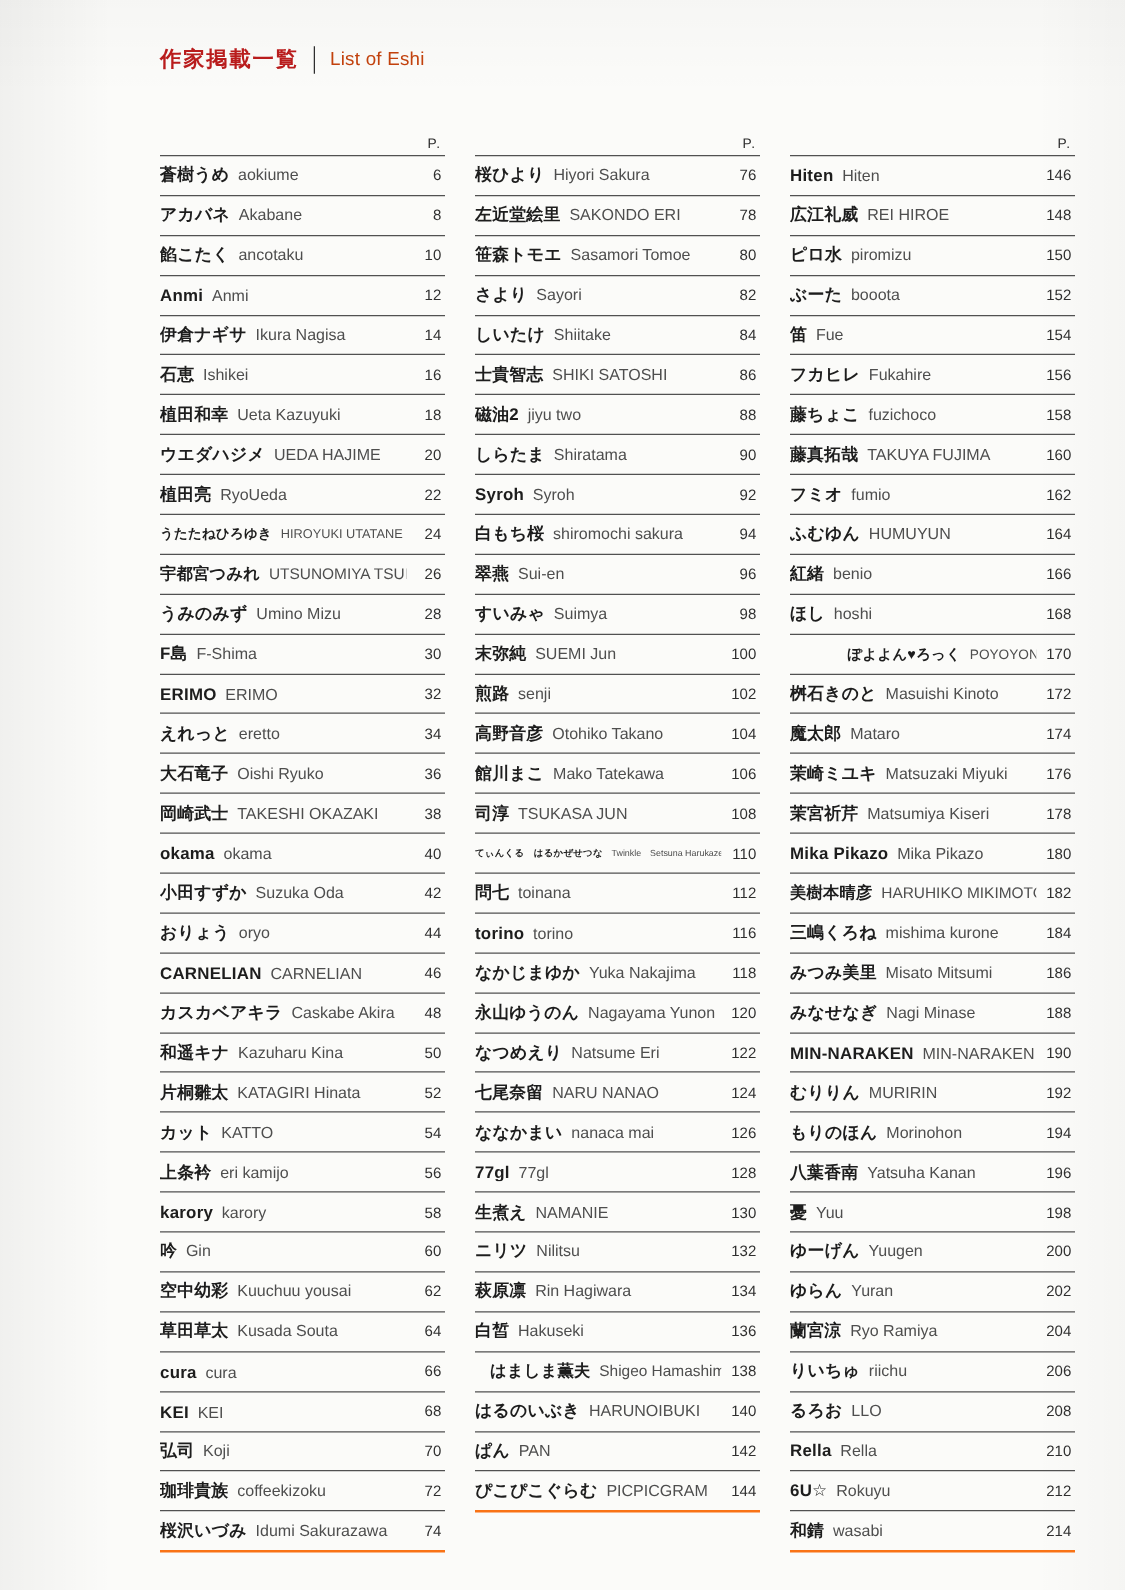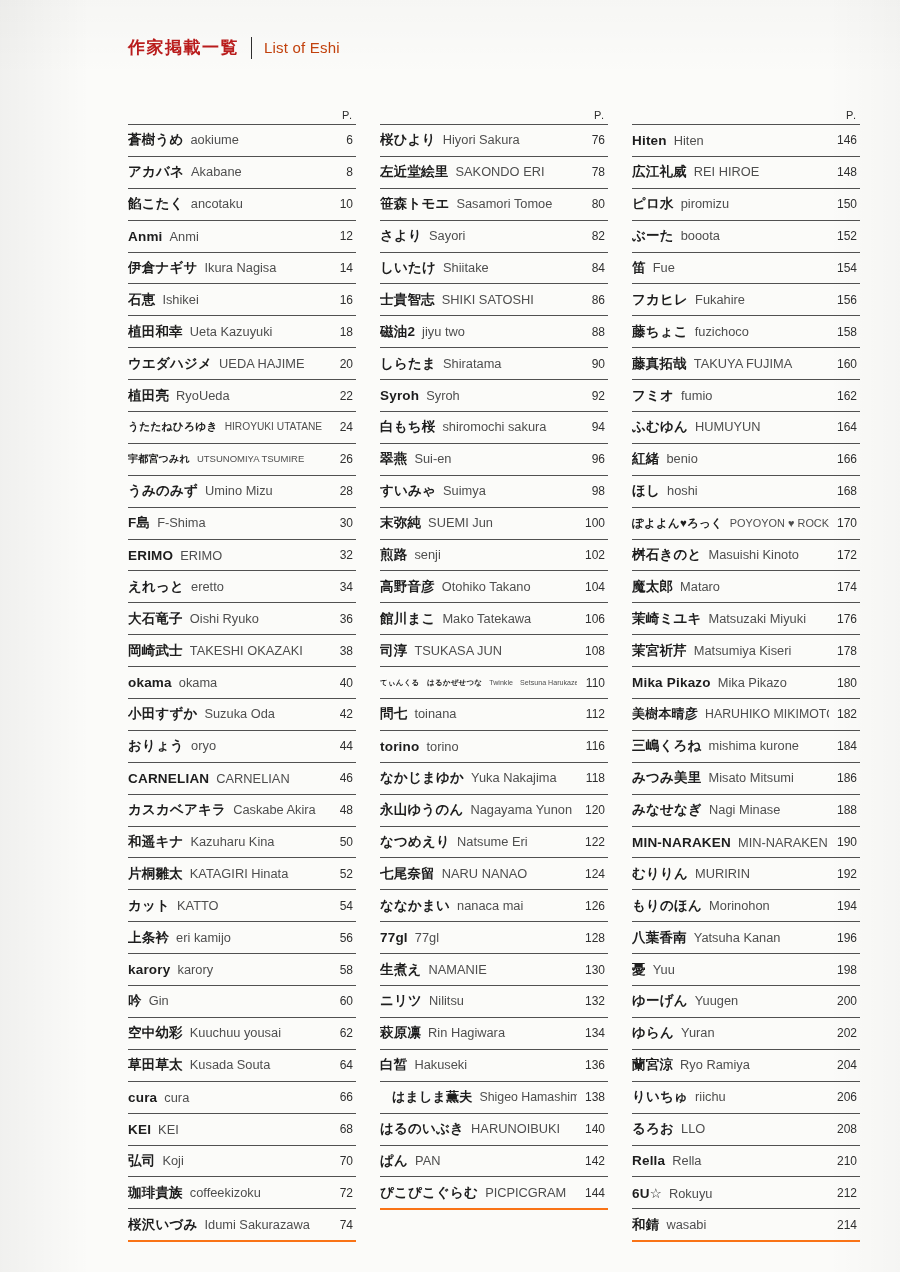--- a/index.html
+++ b/index.html
@@ -136,21 +136,21 @@
 
   <div class="row">
     <span class="names" style="font-size: 10.75px;">
       <span class="name">うたたねひろゆき</span>
       <span class="roman">HIROYUKI UTATANE</span>
     </span>
     <span class="page-num">24</span>
   </div>
 
   <div class="row">
-    <span class="names" style="font-size: 10px;">
+    <span class="names" style="font-size: 13px;">
       <span class="name">宇都宮つみれ</span>
       <span class="roman">UTSUNOMIYA TSUMIRE</span>
     </span>
     <span class="page-num">26</span>
   </div>
 
   <div class="row">
     <span class="names">
       <span class="name">うみのみず</span>
       <span class="roman">Umino Mizu</span>
@@ -715,21 +715,21 @@
 
   <div class="row">
     <span class="names">
       <span class="name">ほし</span>
       <span class="roman">hoshi</span>
     </span>
     <span class="page-num">168</span>
   </div>
 
   <div class="row">
-    <span class="names" style="font-size: 11.5px;">
+    <span class="names" style="font-size: 11.5px; margin-left: 46px;">
       <span class="name">ぽよよん♥ろっく</span>
       <span class="roman">POYOYON ♥ ROCK</span>
     </span>
     <span class="page-num">170</span>
   </div>
 
   <div class="row">
     <span class="names">
       <span class="name">桝石きのと</span>
       <span class="roman">Masuishi Kinoto</span>

